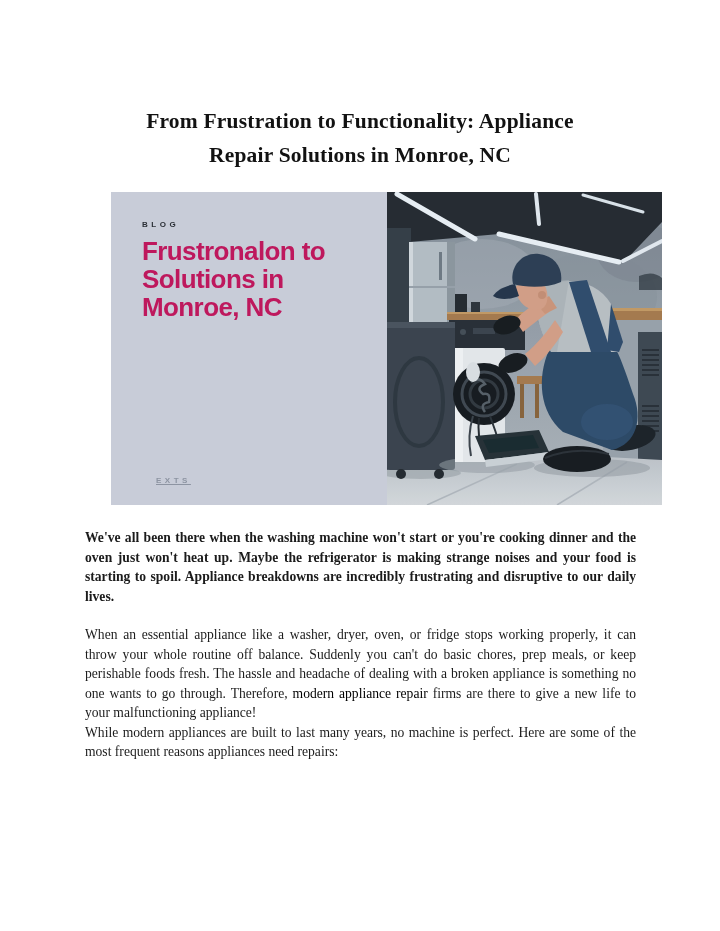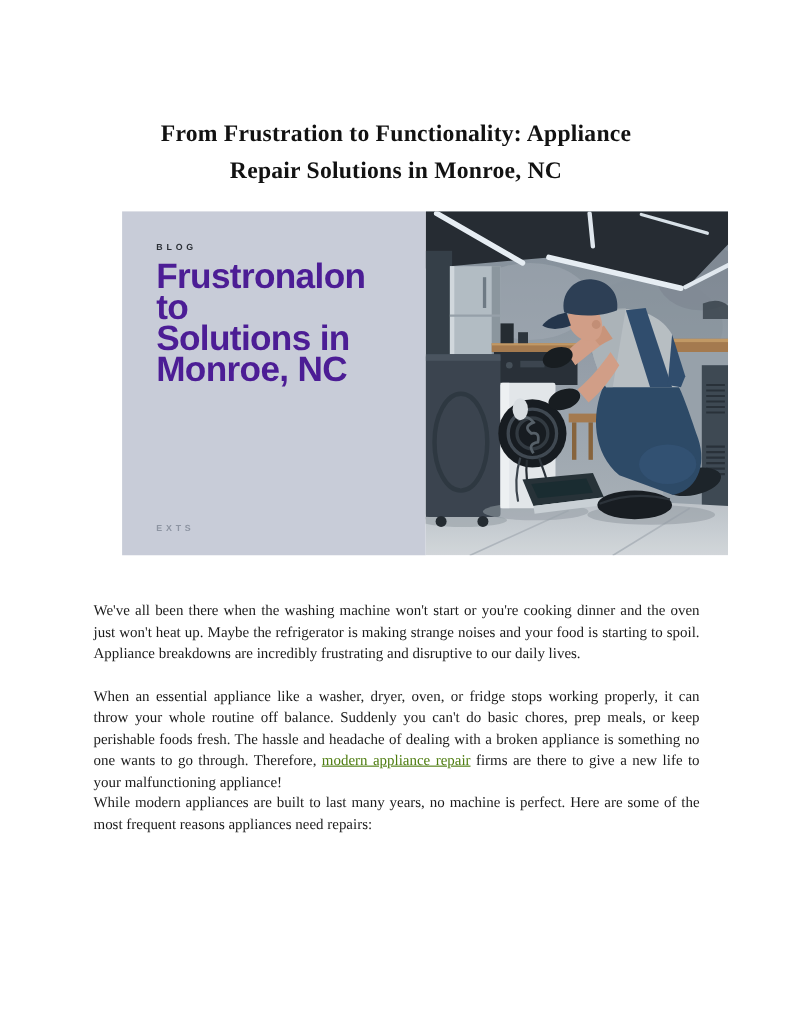--- a/index.html
+++ b/index.html
@@ -47,55 +47,55 @@
     color: #2b2f36;
   }
   .hero-kicker {
     margin-top: 67px;
     font-size: 10.5px; font-weight: bold;
     color: #23262c;
     letter-spacing: 0.1px;
   }
   .hero-headline {
     margin-top: 8px;
-    font-size: 32px;
+    font-size: 26px;
     line-height: 28px;
     font-weight: bold;
-    color: #4c1d95;
+    color: #be185d;
     letter-spacing: -0.6px;
   }
   .hero-exts {
     position: absolute;
-    left: 31px; bottom: 20px;
+    left: 45px; bottom: 20px;
     font-size: 8px; font-weight: bold;
     letter-spacing: 3.5px;
     color: #8d94a2;
+    text-decoration: underline;
   }
   .hero-right {
     width: 275px; height: 313px;
     flex: none;
     position: relative;
   }
   .hero-right svg { display: block; }
 
   
   .body-par {
     width: 551px;
     margin: 0;
     font-size: 13.6px;
     line-height: 19.5px;
     text-align: justify;
     color: #1b1b1b;
   }
-  .par-1 { margin-top: 40px; }
+  .par-1 { margin-top: 23px; font-weight: bold; }
   .par-2 { margin-top: 19px; }
   .par-3 { margin-top: 0; }
   .doc-link {
-    color: #4d7c0f;
-    text-decoration: underline;
+    color: #000000;
     cursor: pointer;
   }
   .section-heading {
     margin: 17px 0 9px 0;
     font-size: 17.5px;
     line-height: 24px;
     font-weight: bold;
     color: #101010;
   }
 </style>

